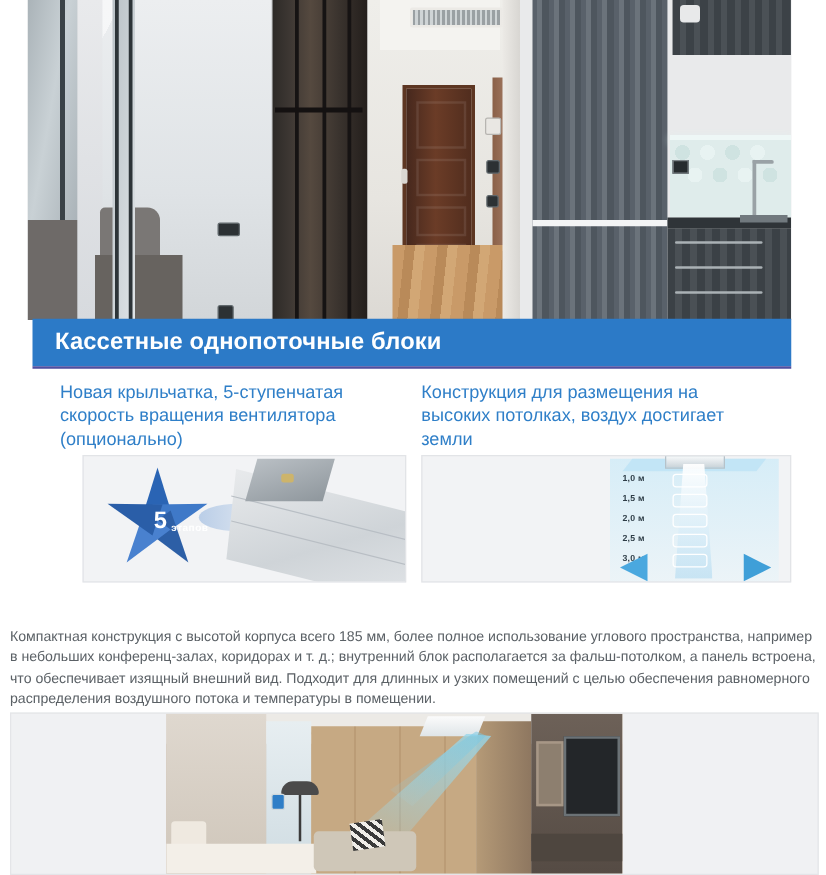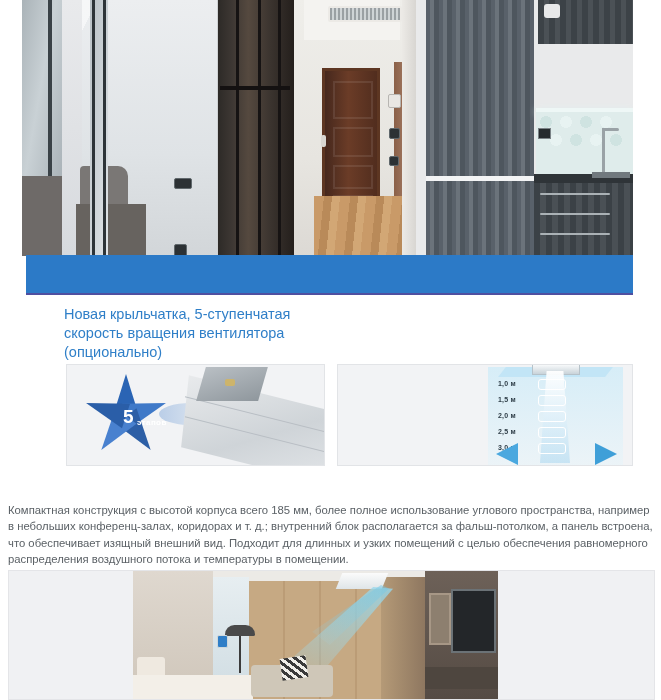--- a/index.html
+++ b/index.html
@@ -95,21 +95,21 @@
   }
   .banner-underline{position:absolute;left:26px;top:293px;width:607px;height:2px;background:#4f4fa0;}
   .banner-title{
     position:absolute;left:44px;top:263px;
     color:#ffffff;font-size:19px;font-weight:bold;letter-spacing:.1px;
     white-space:nowrap;
   }
 
   
   .feat{position:absolute;top:305px;}
-  .feat-left{left:64px;width:256px;}
+  .feat-left{left:48px;width:256px;}
   .feat-right{left:337px;width:256px;}
   .feat-title{
     color:#2f7fc8;font-size:14.5px;line-height:19px;font-weight:normal;
     margin:0 0 9px 0;
   }
   .panel{
     position:absolute;top:364px;height:102px;
     background:#f2f3f5;border:1px solid #e2e4e7;box-sizing:border-box;overflow:hidden;
   }
   .panel-left{left:66px;width:259px;}
@@ -257,20 +257,21 @@
       <div class="k-lower">
         <div class="k-handle" style="left:6px;top:10px;width:70px;"></div>
         <div class="k-handle" style="left:6px;top:30px;width:70px;"></div>
         <div class="k-handle" style="left:6px;top:50px;width:70px;"></div>
       </div>
     </div>
   </div>
 
   <div class="banner"></div>
   <div class="banner-underline"></div>
+  <div class="banner-title">Кассетные однопоточные блоки</div>
 
   <div class="feat feat-left">
     <div class="feat-title">Новая крыльчатка, 5-ступенчатая скорость вращения вентилятора (опционально)</div>
   </div>
 
   <div class="panel panel-left">
     <div class="air-stream"></div>
     <div class="panel-slab"></div>
     <div class="slab-line" style="top:50px;"></div>
     <div class="slab-line" style="top:70px;"></div>
@@ -280,20 +281,23 @@
       <div class="blade b1"></div>
       <div class="blade b2"></div>
       <div class="blade b3"></div>
       <div class="blade b4"></div>
       <div class="blade b5"></div>
       <div class="pin-num">5</div>
       <div class="pin-word">этапов</div>
     </div>
   </div>
 
+  <div class="feat feat-right">
+    <div class="feat-title">Конструкция для размещения на высоких потолках, воздух достигает земли</div>
+  </div>
 
   <div class="panel panel-right">
     <div class="room-box">
       <div class="unit"></div>
       <div class="beam"></div>
 
       <div class="mlabel" style="left:10px;top:13px;">1,0 м</div>
       <div class="mark" style="left:50px;top:12px;"></div>
 
       <div class="mlabel" style="left:10px;top:29px;">1,5 м</div>

